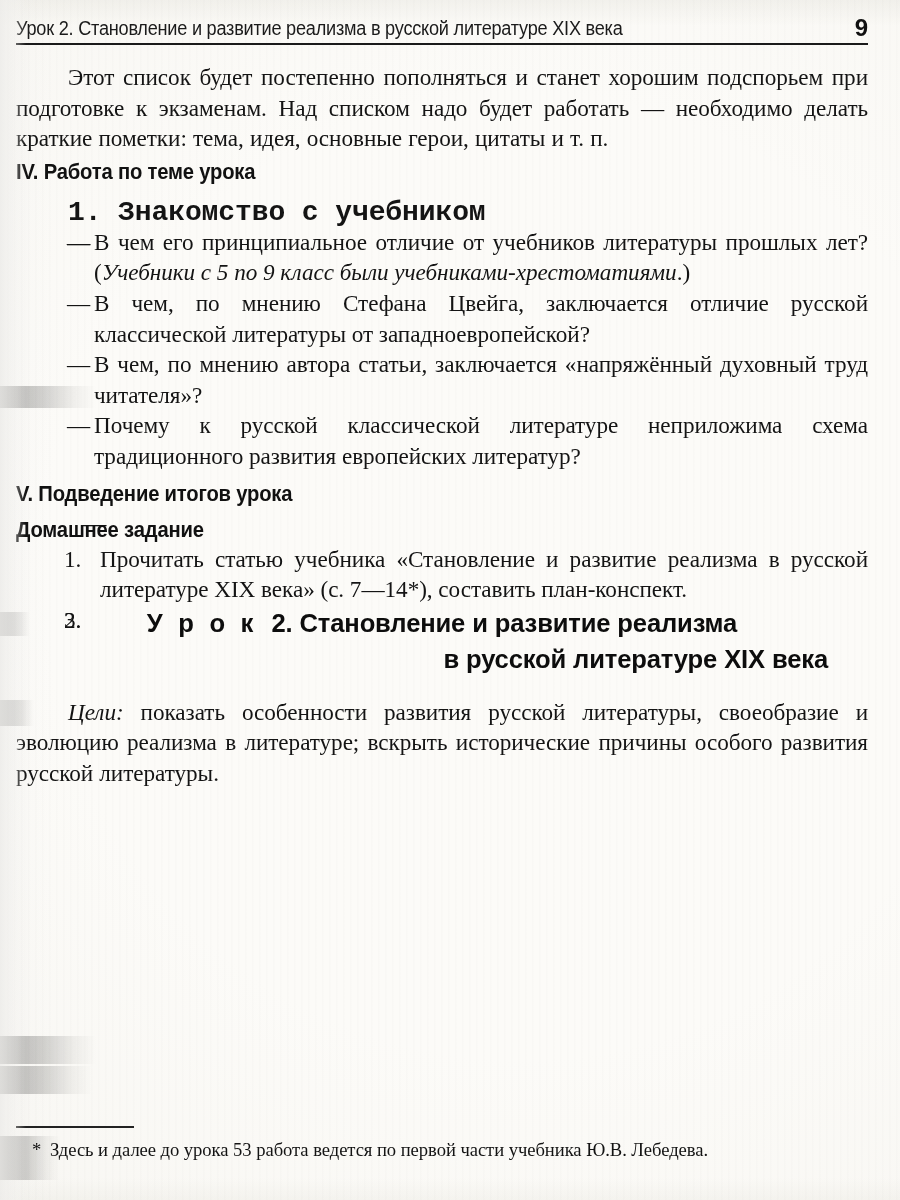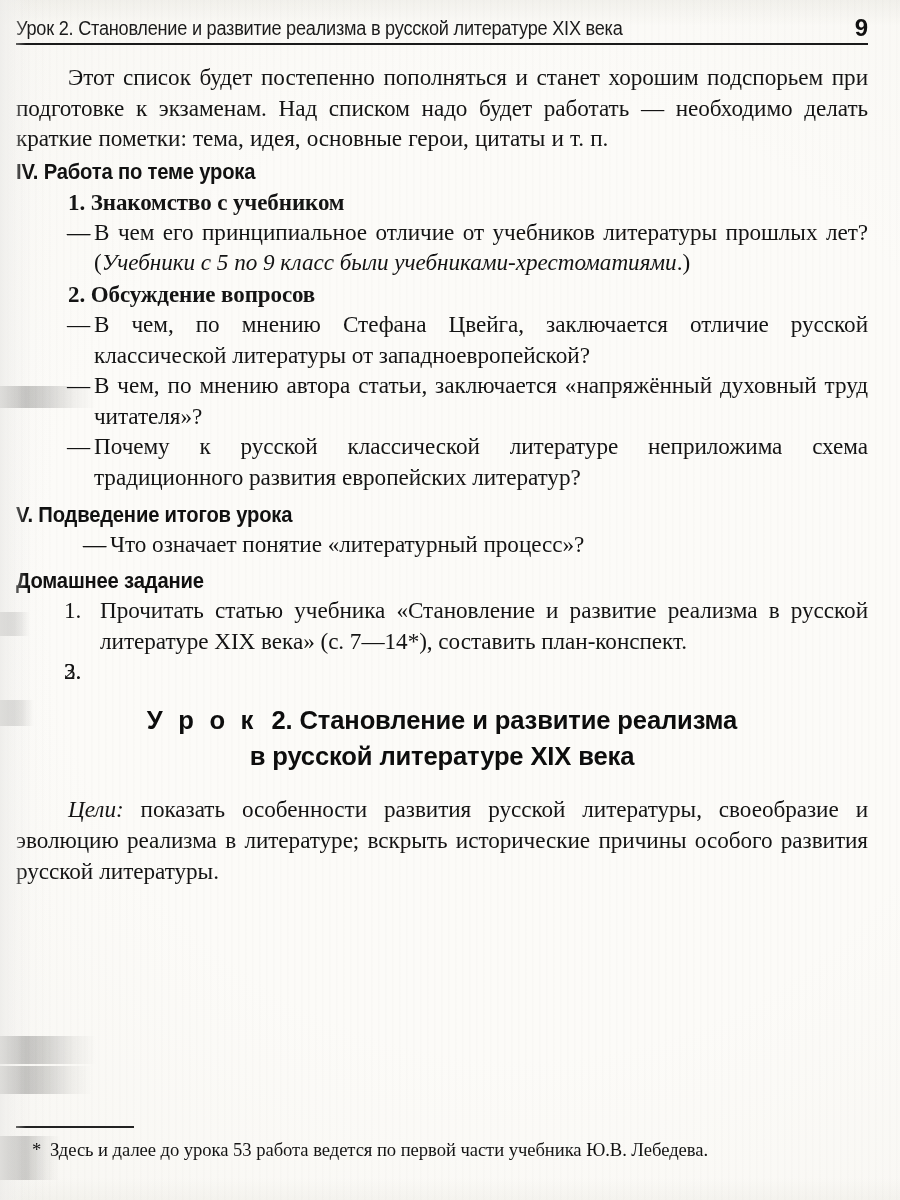--- a/index.html
+++ b/index.html
@@ -130,25 +130,26 @@
     letter-spacing: -0.2px;
     transform: scaleX(0.94);
     transform-origin: left center;
     color: #111;
     margin-top: 4px;
   }
 
   
   .sub-head {
     font-weight: bold;
-    font-size: 23px;
+    font-size: 28px;
     line-height: 29px;
     padding-left: 52px;
     letter-spacing: -0.1px;
-    margin-top: 2px;
+    margin-top: 12px;
+    font-family: Liberation Mono, monospace;
   }
 
   
   .dash-list {
     list-style: none;
     margin: 0;
     padding: 0;
   }
   .dash-list > li {
     position: relative;
@@ -198,26 +199,25 @@
   
   .lesson-title {
     font-family: "Liberation Sans", sans-serif;
     font-weight: bold;
     font-size: 25.6px;
     line-height: 36px;
     text-align: center;
     color: #0d0d0d;
     padding: 0 40px;
     letter-spacing: -0.15px;
-    margin-top: 46px;
   }
   .lesson-title .lw {
     letter-spacing: 4.2px;
   }
-  .lesson-title .l2 { display: block; }
+  .lesson-title .l2 { display: block; text-align: right; }
 
   .goals {
     margin-top: 20px;
   }
 
   
   .footnote {
     position: absolute;
     left: 16px;
     top: 1126px;
@@ -292,21 +292,20 @@
         <li>
           <span class="dash">—</span>
         </li>
         <li>
           <span class="dash">—</span>
           <span>В чем его принципиальное отличие от учебников литературы прошлых лет? (</span><i>Учебники с 5 по 9 класс были учебниками-хрестоматиями</i><span>.)</span>
         </li>
       </ul>
 
 
-      <div class="sub-head">2. Обсуждение вопросов</div>
 
       <ul class="dash-list">
         <li>
           <span class="dash">—</span>
           <span>В чем, по мнению  Стефана Цвейга, заключается отличие русской классической литературы от западноевропейской?</span>
         </li>
         <li>
           <span class="dash">—</span>
           <span>В чем,  по мнению автора статьи, заключается «напряжённый духовный труд читателя»?</span>
         </li>
@@ -317,21 +316,20 @@
       </ul>
 
       <div class="sec-head" style="margin-top:8px;">V. Подведение итогов урока</div>
 
       <ul class="dash-list indent2">
         <li>
           <span class="dash">—</span>
         </li>
         <li>
           <span class="dash">—</span>
-          <span>Что означает понятие «литературный процесс»?</span>
         </li>
       </ul>
 
       <div class="sec-head" style="margin-top:8px;">Домашнее задание</div>
 
       <ol class="num-list">
         <li>
           <span class="num">1.</span>
           <span>Прочитать статью учебника «Становление и развитие реализма в русской литературе XIX века» (с. 7—14*), составить план-конспект.</span>
         </li>

